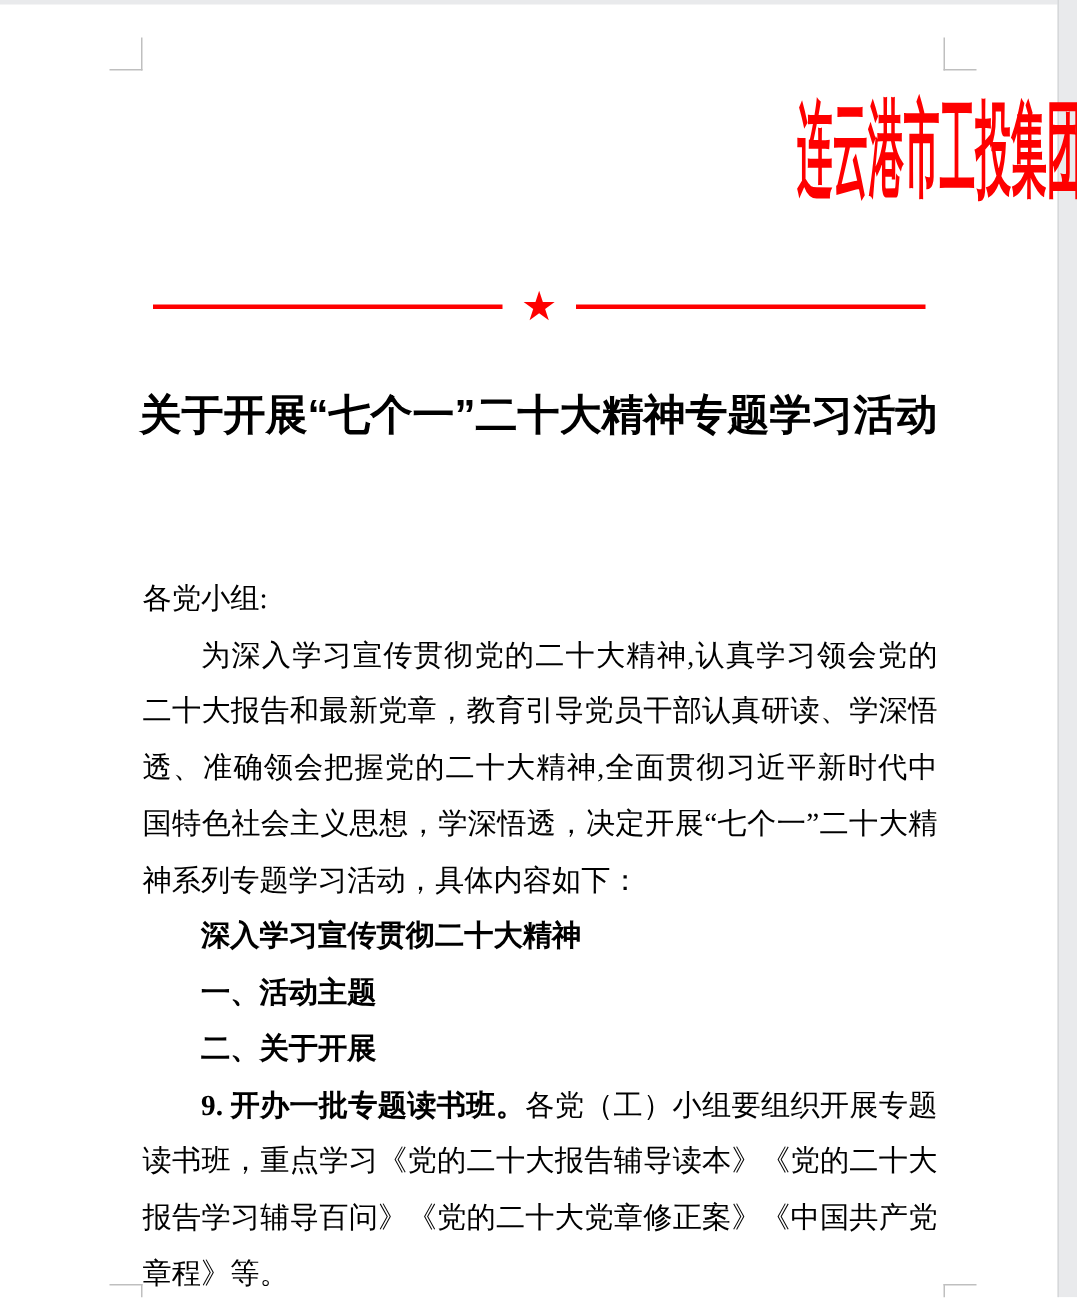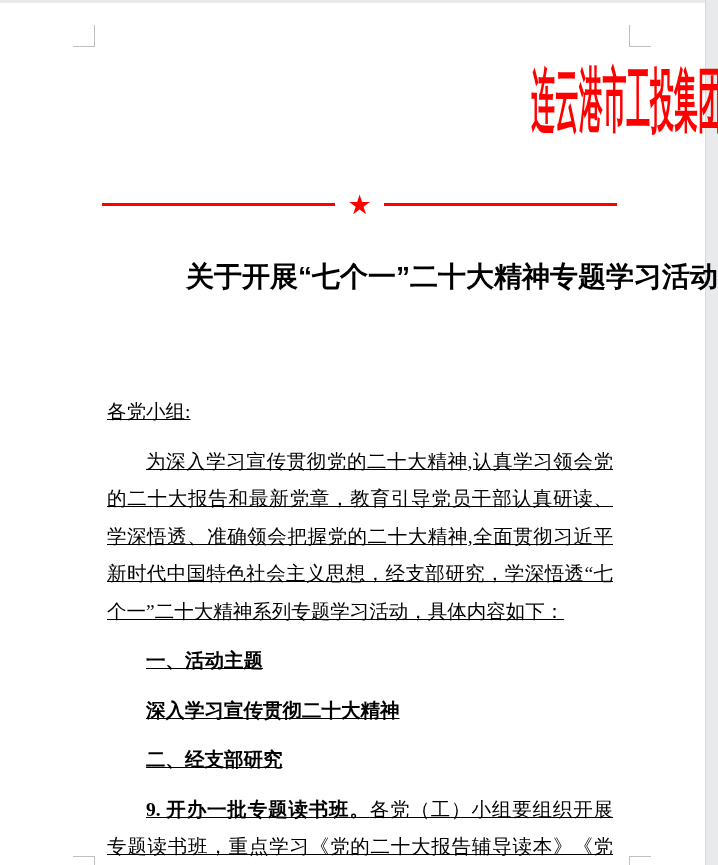--- a/index.html
+++ b/index.html
@@ -90,39 +90,39 @@
     font-family: "DejaVu Sans", sans-serif;
     font-size: 27px;
     line-height: 27px;
     color: #fe0000;
   }
   
   .doc-title {
     position: absolute;
     left: 0; top: 256px;
     width: 718px;
-    text-align: right;
+    text-align: center;
     font-family: "Liberation Sans", "DejaVu Sans", sans-serif;
     font-weight: bold;
     font-size: 28px;
     line-height: 42px;
     color: #000000;
     white-space: nowrap;
   }
   
   .doc-body {
     position: absolute;
     left: 95px; top: 381px;
     width: 530px;
     font-family: "Liberation Serif", "DejaVu Serif", serif;
     font-size: 19.5px;
     line-height: 37.5px;
     color: #000000;
   }
-  .doc-body p, .doc-body div { margin: 12px; padding: 0; text-decoration: underline; }
+  .doc-body p, .doc-body div { margin: 0; padding: 0; }
   .para-indent {
     text-indent: 2em;
     text-align: justify;
   }
   .line-heading {
     text-indent: 2em;
     font-weight: bold;
   }
   .lead-bold { font-weight: bold; }
 </style>
@@ -149,26 +149,26 @@
     <div class="rule-seg"></div>
   </div>
 
   <div class="doc-title">
     <div>关于开展“七个一”二十大精神专题学习活动</div>
   </div>
 
   <div class="doc-body">
     <div>各党小组:</div>
 
-    <p class="para-indent">为深入学习宣传贯彻党的二十大精神,认真学习领会党的二十大报告和最新党章，教育引导党员干部认真研读、学深悟透、准确领会把握党的二十大精神,全面贯彻习近平新时代中国特色社会主义思想，经支部研究，学深悟透“七个一”二十大精神系列专题学习活动，具体内容如下：</p>
+    <p class="para-indent">为深入学习宣传贯彻党的二十大精神,认真学习领会党的二十大报告和最新党章，教育引导党员干部认真研读、学深悟透、准确领会把握党的二十大精神,全面贯彻习近平新时代中国特色社会主义思想，学深悟透，决定开展“七个一”二十大精神系列专题学习活动，具体内容如下：</p>
+
+    <div class="line-heading">深入学习宣传贯彻二十大精神</div>
 
     <div class="line-heading">一、活动主题</div>
 
-    <div class="line-heading">深入学习宣传贯彻二十大精神</div>
-
-    <div class="line-heading">二、经支部研究</div>
+    <div class="line-heading">二、关于开展</div>
 
     <p class="para-indent">
       <b class="lead-bold">9. 开办一批专题读书班。</b><span>各党（工）小组要组织开展专题读书班，重点学习《党的二十大报告辅导读本》《党的二十大报告学习辅导百问》《党的二十大党章修正案》《中国共产党章程》等。</span>
     </p>
   </div>
 
 </div>
 
 </body></html>

